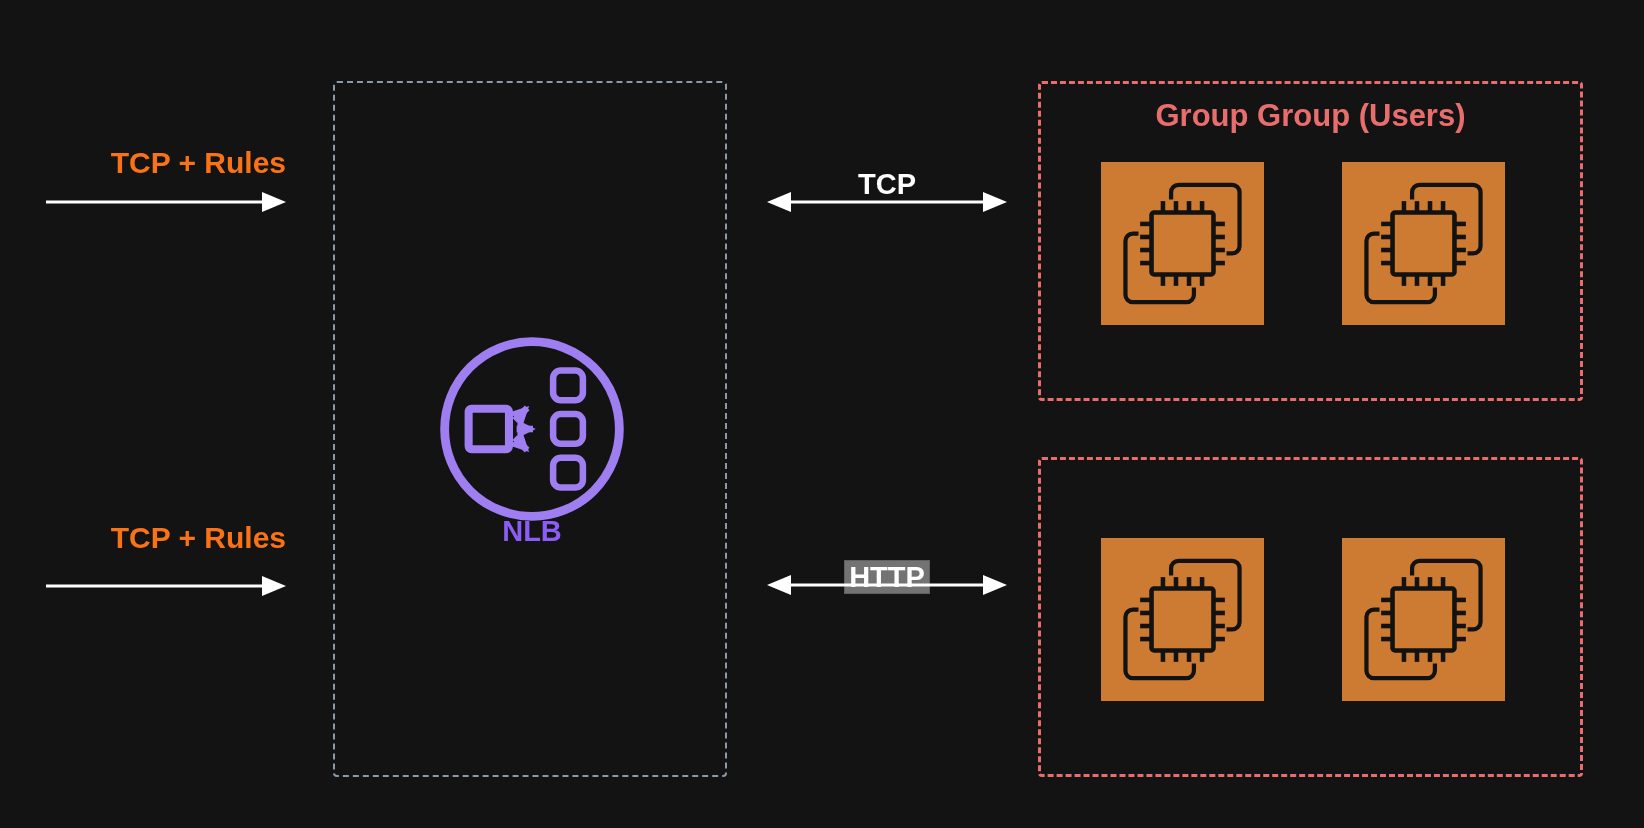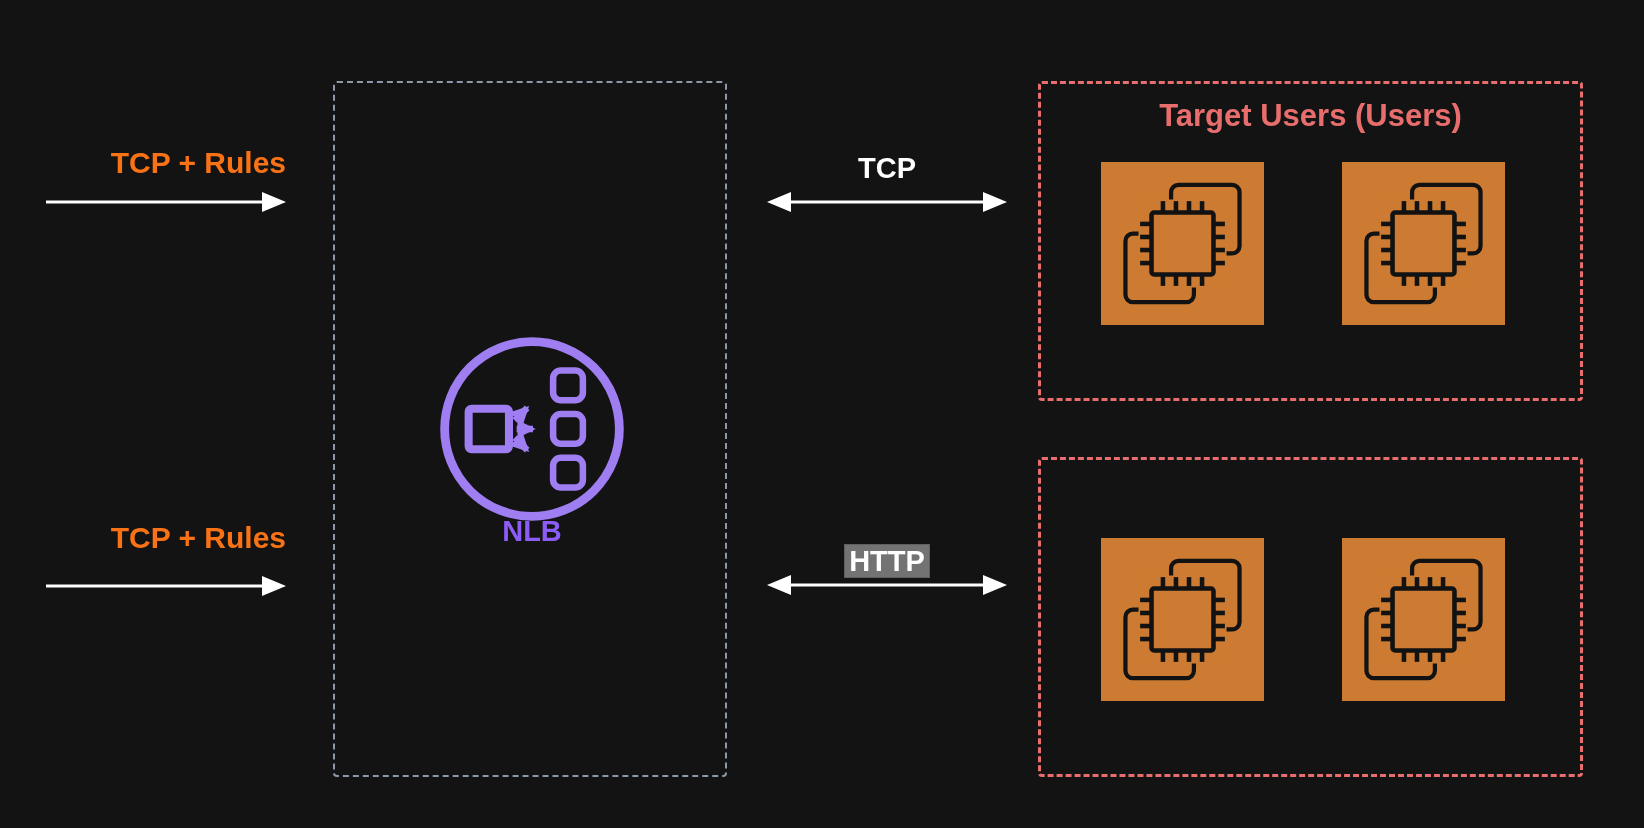--- a/index.html
+++ b/index.html
@@ -28,21 +28,21 @@
   }
   .nlb-icon { left: 436px; top: 333px; width: 192px; height: 192px; }
   .nlb-label {
     left: 457px; top: 515px; width: 150px; text-align: center;
     color: #8b5cf6; font-size: 29px; font-weight: 700; line-height: 32px;
   }
 
   
   .conn-label {
     width: 200px; text-align: center;
-    color: #ffffff; font-size: 29px; font-weight: 700; line-height: 34px;
+    color: #ffffff; font-size: 29px; font-weight: 700; line-height: 34px; margin-top: 16px;
   }
   .conn-label .boxed {
     display: inline-block;
     border: 1px solid #5f5f5f;
     background: #737373;
     padding: 0 4px; line-height: 32px;
   }
   .conn-arrow { width: 240px; height: 26px; }
 
   
@@ -114,21 +114,21 @@
 <div class="abs conn-label" style="left:787px; top:544px;">
   <span class="boxed">HTTP</span>
 </div>
 <svg class="abs conn-arrow" style="left:767px; top:572px;" viewBox="0 0 240 26">
   <line x1="19" y1="13" x2="221" y2="13" stroke="#ffffff" stroke-width="3.2"></line>
   <polygon points="24,3 0,13 24,23" fill="#ffffff"></polygon>
   <polygon points="216,3 240,13 216,23" fill="#ffffff"></polygon>
 </svg>
 
 <div class="abs target-group tg-users">
-  <div class="tg-title">Target Users (Users)</div>
+  <div class="tg-title">Group Group (Users)</div>
 
   <div class="instance i1">
     <svg viewBox="0 0 100 100">
       <rect x="0" y="0" width="100" height="100" fill="#cd7b32"></rect>
       <rect x="43" y="14" width="42" height="42" rx="4.5" fill="none" stroke="#121212" stroke-width="2.6"></rect>
       <rect x="15" y="44" width="42" height="42" rx="4.5" fill="none" stroke="#121212" stroke-width="2.6"></rect>
       <rect x="23" y="23" width="54" height="54" fill="#cd7b32"></rect>
       <rect x="31" y="31" width="38" height="38" rx="1.5" fill="#cd7b32" stroke="#121212" stroke-width="2.8"></rect>
       <g stroke="#121212" stroke-width="2.8">
         <line x1="38" y1="31" x2="38" y2="24"></line>

